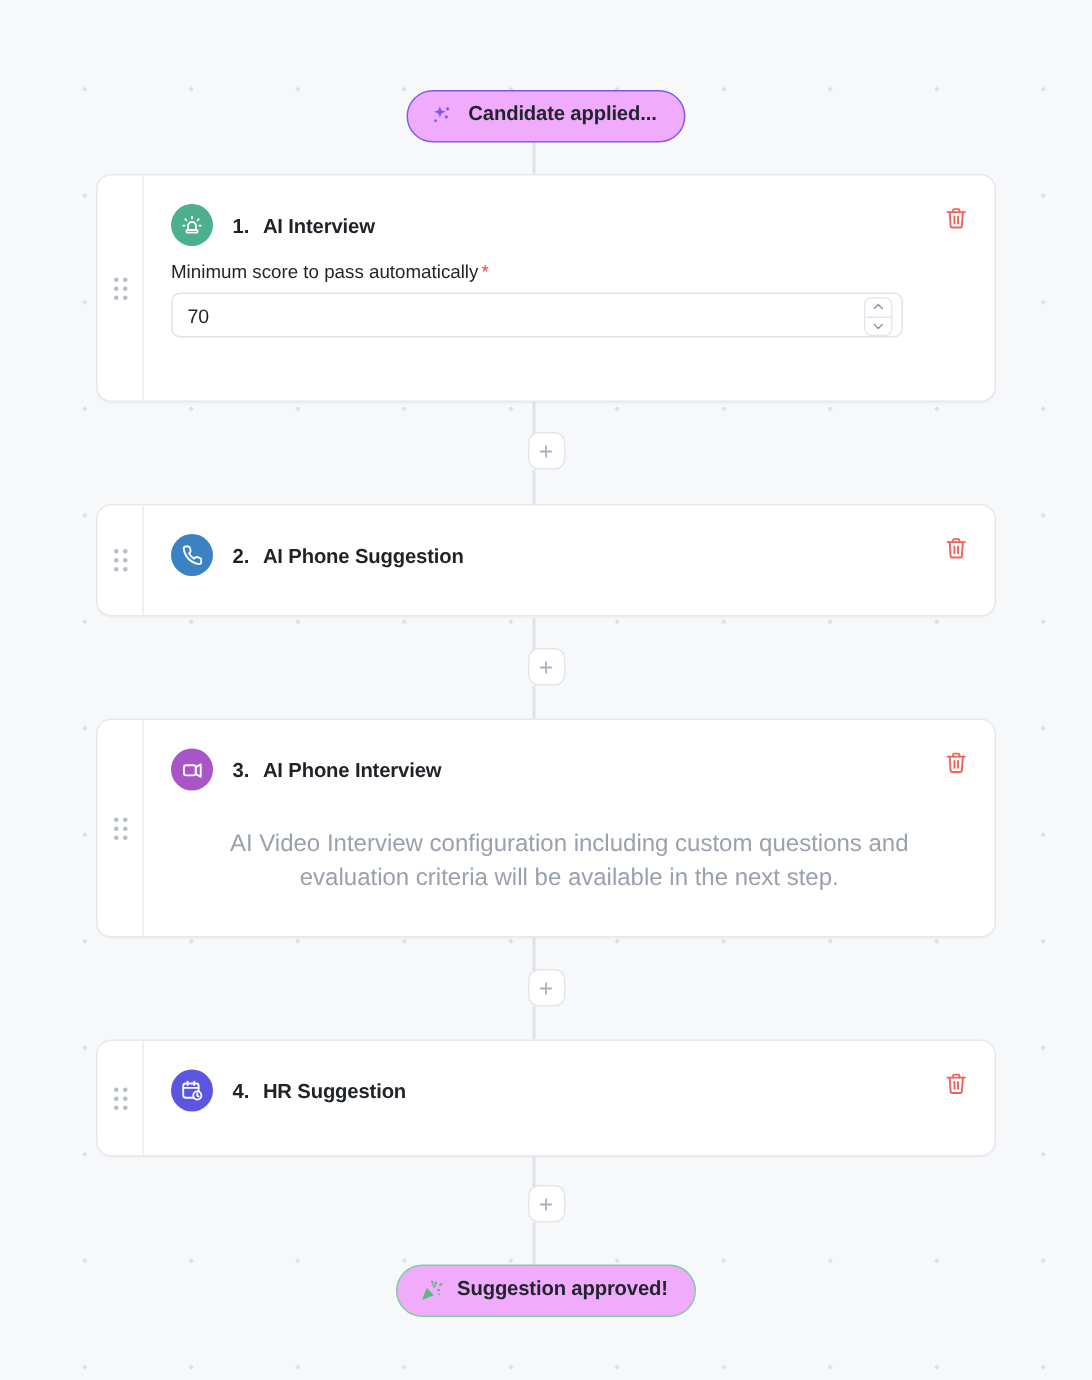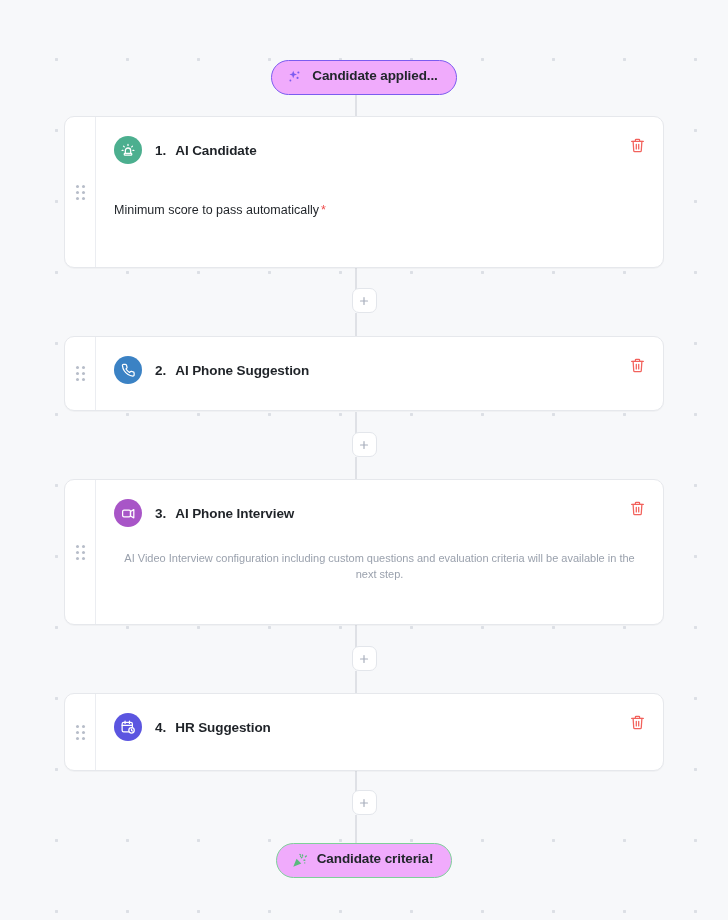--- a/index.html
+++ b/index.html
@@ -137,21 +137,21 @@
     width: 24px; height: 24px;
     display: flex;
     align-items: center;
     justify-content: center;
     background: none;
     border: 0;
     cursor: pointer;
   }
 
   
-  .field { margin-top: 37px; }
+  .field { margin-top: 8px; }
   .field-label {
     font-size: 12.5px;
     color: #1f2328;
     margin-bottom: 7px;
     display: block;
   }
   .req { color: #ef4a4a; margin-left: 2px; }
 
   .num-input {
     position: relative;
@@ -193,21 +193,21 @@
     display: flex;
     align-items: center;
     justify-content: center;
     cursor: pointer;
     padding: 0;
   }
   .spin-btn + .spin-btn { border-top: 1px solid #e3e6eb; }
 
   .card-note {
     margin-top: 22px;
-    font-size: 11px;
+    font-size: 16px;
     line-height: 1.45;
     color: #9aa1ad;
     text-align: center;
     padding: 0 10px;
   }
 
   
   .plus-row {
     position: relative;
     z-index: 2;
@@ -271,35 +271,50 @@
       <div class="card-body">
         <div class="card-head">
           <span class="step-icon" style="background:#4caf8f;">
             <svg width="16" height="16" viewBox="0 0 24 24" fill="none" stroke="#ffffff" stroke-width="1.9" stroke-linecap="round" stroke-linejoin="round">
               <path d="M8 17v-4a4 4 0 0 1 8 0v4"></path>
               <rect x="6.4" y="17" width="11.2" height="2.6" rx="1"></rect>
               <path d="M12 5.2V3.6M6.4 7.3L5.3 6.2M17.6 7.3l1.1-1.1M4.6 12.6H3.2M20.8 12.6h-1.4"></path>
             </svg>
           </span>
           <span class="step-num">1.</span>
-          <span class="step-title">AI Candidate</span>
+          <span class="step-title">AI Interview</span>
         </div>
         <button class="trash-btn">
           <svg width="17" height="17" viewBox="0 0 24 24" fill="none" stroke="#f2625c" stroke-width="1.8" stroke-linecap="round" stroke-linejoin="round">
             <path d="M3.8 6.2h16.4"></path>
             <path d="M9 6.2V4.4a1 1 0 0 1 1-1h4a1 1 0 0 1 1 1v1.8"></path>
             <path d="M5.8 6.2l.9 13.2a1.4 1.4 0 0 0 1.4 1.3h7.8a1.4 1.4 0 0 0 1.4-1.3l.9-13.2"></path>
             <path d="M10.3 10.3v6.5M13.7 10.3v6.5"></path>
           </svg>
         </button>
 
         <div class="field">
           <label class="field-label">
             <span>Minimum score to pass automatically</span><span class="req">*</span>
           </label>
+          <div class="num-input">
+            <input type="text" value="70" style="">
+            <span class="spinner">
+              <button class="spin-btn">
+                <svg width="9" height="9" viewBox="0 0 24 24" fill="none" stroke="#8b94a3" stroke-width="2.6" stroke-linecap="round" stroke-linejoin="round">
+                    <path d="M5 15l7-7 7 7"></path>
+                  </svg>
+              </button>
+              <button class="spin-btn">
+                <svg width="9" height="9" viewBox="0 0 24 24" fill="none" stroke="#8b94a3" stroke-width="2.6" stroke-linecap="round" stroke-linejoin="round">
+                    <path d="M5 9l7 7 7-7"></path>
+                  </svg>
+              </button>
+            </span>
+          </div>
         </div>
       </div>
     </div>
   </div>
 
   <div class="plus-row" style="position:absolute;top:288px;left:0;right:0;">
     <button class="plus-btn">
       <svg width="12" height="12" viewBox="0 0 24 24" fill="none" stroke="#a9b0bd" stroke-width="2.4" stroke-linecap="round">
           <path d="M12 5v14M5 12h14"></path>
         </svg>
@@ -440,17 +455,17 @@
   <div class="badge-row" style="position:absolute;top:843px;left:0;right:0;">
     <div class="badge end">
       <span class="ic">
         <svg width="17" height="17" viewBox="0 0 24 24" fill="none" stroke="#5bb97e" stroke-width="1.9" stroke-linecap="round" stroke-linejoin="round">
           <path d="M3.2 20.8l4.6-11.3 6.7 6.7z" fill="#5bb97e" stroke="none"></path>
           <path d="M14.6 8.2l.9-.9M18.4 11.6l1.2-.2M16.2 4.2l.2 1.3M20.4 6.6l1.2-1.1M12.6 3.4l.9 1"></path>
           <circle cx="19.4" cy="15.4" r="0.9" fill="#5bb97e" stroke="none"></circle>
           <circle cx="13.4" cy="6.2" r="0.8" fill="#5bb97e" stroke="none"></circle>
         </svg>
       </span>
-      <span>Candidate criteria!</span>
+      <span>Suggestion approved!</span>
     </div>
   </div>
 
 </div>
 
 </body></html>

